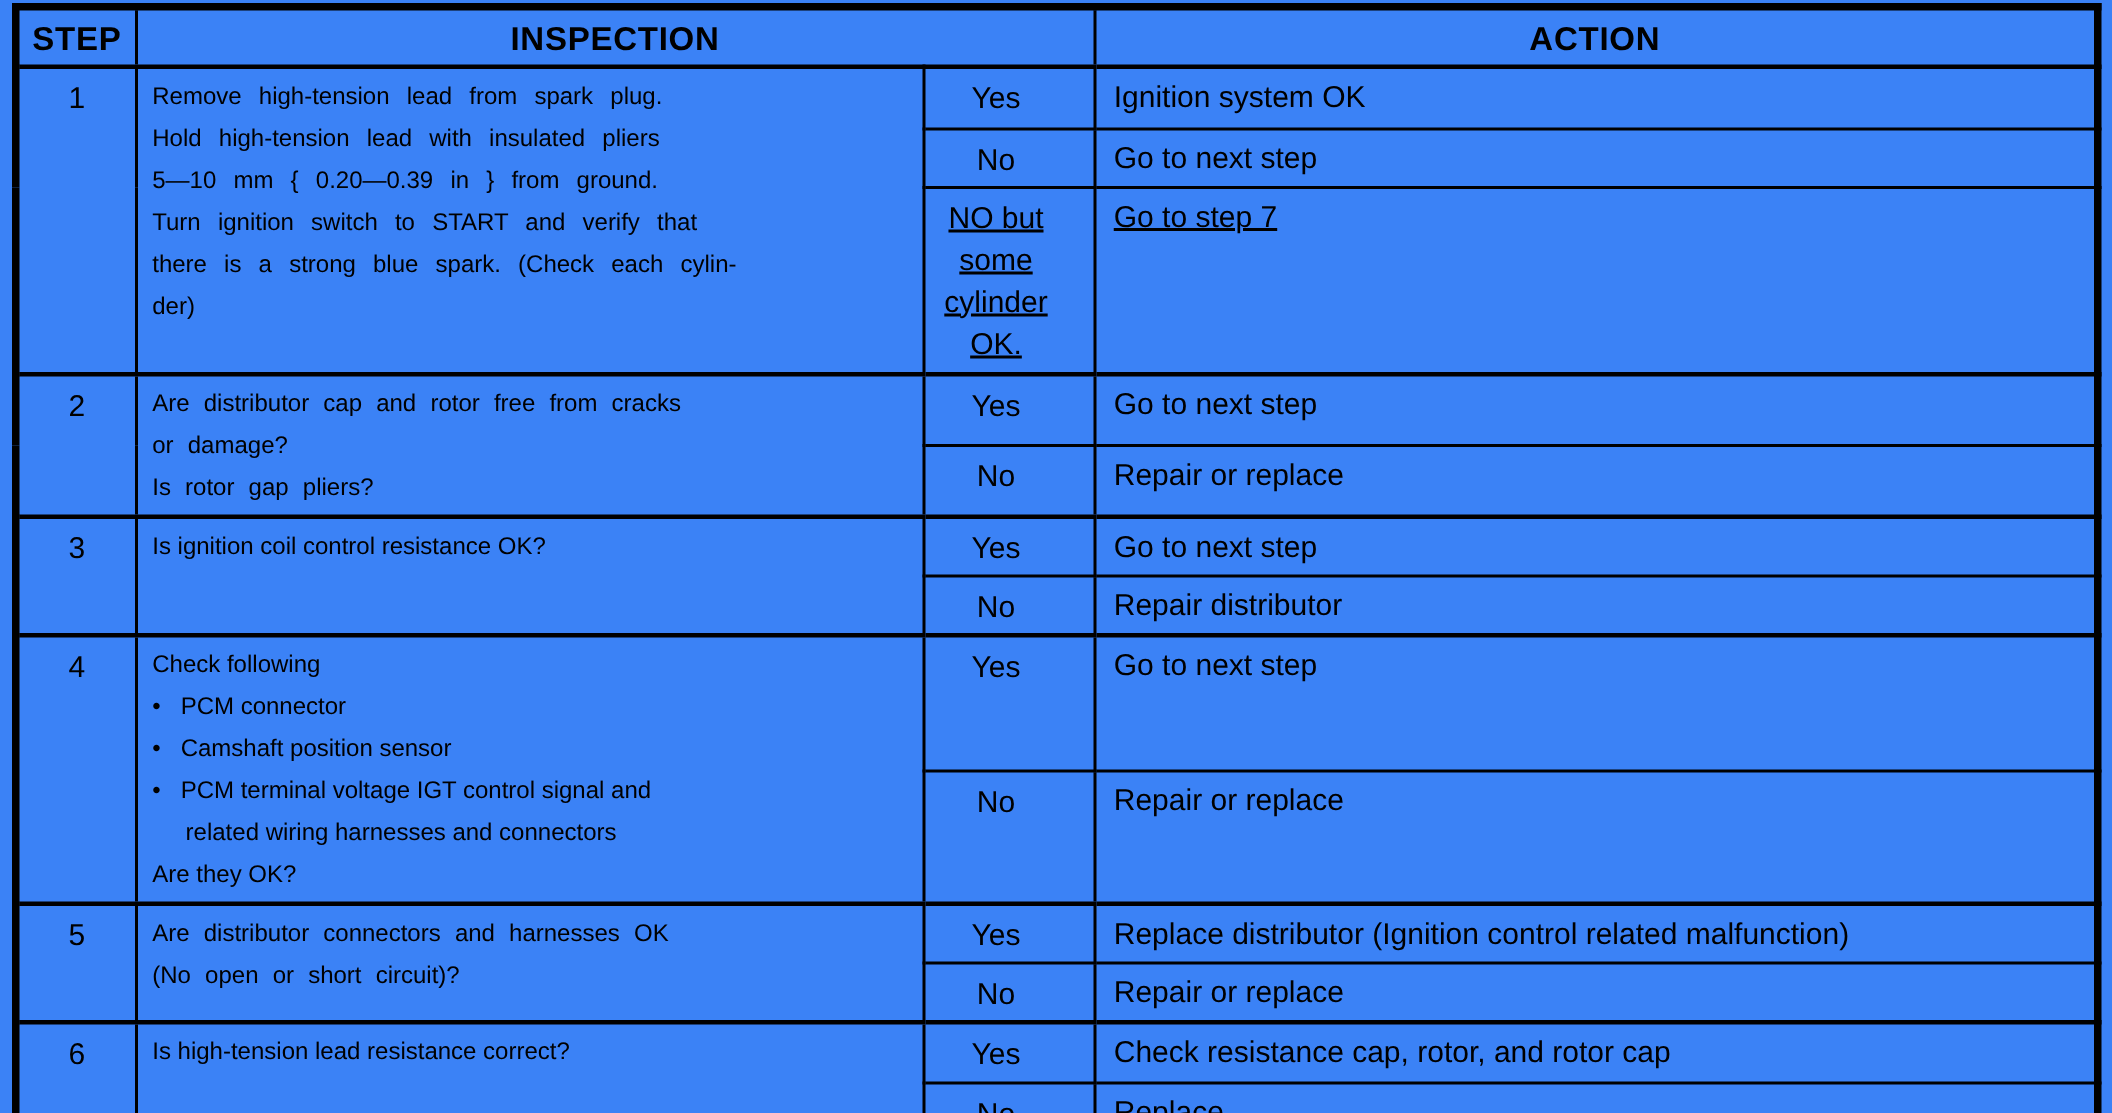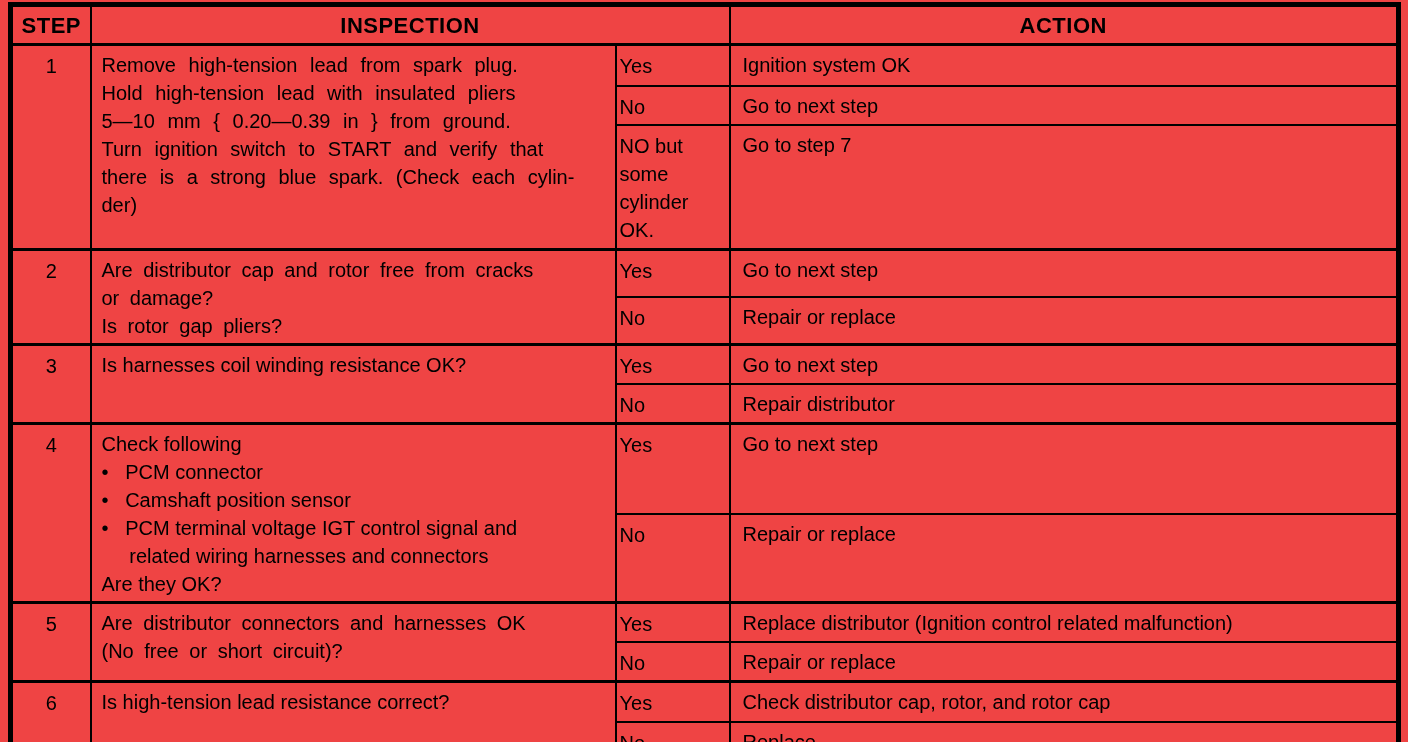--- a/index.html
+++ b/index.html
@@ -1,20 +1,20 @@
 <!DOCTYPE html>
 <html><head>
 <meta charset="utf-8">
 <style>
   html, body { margin: 0; padding: 0; background: #ffffff; }
   .page {
     position: relative;
     width: 1408px;
     height: 742px;
-    background: #ef4444;
+    background: #3b82f6;
     color: #000000;
     font-family: "Liberation Sans", sans-serif;
     overflow: hidden;
   }
   table.trouble {
     position: absolute;
     left: 8px;
     top: 2px;
     width: 1388px;
     border-collapse: collapse;
@@ -41,45 +41,46 @@
     letter-spacing: 0.5px;
     vertical-align: middle;
   }
   td.step {
     text-align: center;
     font-size: 20px;
     padding-top: 8px;
     line-height: 24px;
   }
   td.insp {
-    font-size: 20px;
+    font-size: 16px;
     line-height: 28px;
     padding: 5px 8px 3px 10px;
     white-space: pre-wrap;
   }
   td.res {
+    text-align: center;
     font-size: 20px;
     line-height: 28px;
     padding: 6px 20px 3px 3px;
     white-space: pre-wrap;
   }
   td.act {
     font-size: 20px;
     line-height: 26px;
     padding: 6px 6px 3px 12px;
   }
   
   .ws7 { word-spacing: 7px; }
   .ws5 { word-spacing: 5px; }
   .lh26 { line-height: 26px; }
 
   
   tr.rh41  { height: 41px; }
   tr.rh38  { height: 38px; }
-  tr.rh125 { height: 125px; }
+  tr.rh125 { height: 125px; text-decoration: underline; }
   tr.rh44  { height: 44px; }
   tr.rh84  { height: 84px; }
   tr.rh82  { height: 82px; }
   tr.rh34  { height: 34px; }
   tr.rh40  { height: 40px; }
 
   
   tr.step-top td { border-top: 3px solid #000; }
 </style>
 </head>
@@ -133,21 +134,21 @@
         <td class="res">Yes</td>
         <td class="act">Go to next step</td>
       </tr>
       <tr class="rh44">
         <td class="res">No</td>
         <td class="act">Repair or replace</td>
       </tr>
 
       <tr class="rh38 step-top">
         <td class="step" rowspan="2">3</td>
-        <td class="insp" rowspan="2">Is harnesses coil winding resistance OK?</td>
+        <td class="insp" rowspan="2">Is ignition coil control resistance OK?</td>
         <td class="res">Yes</td>
         <td class="act">Go to next step</td>
       </tr>
       <tr class="rh38">
         <td class="res">No</td>
         <td class="act">Repair distributor</td>
       </tr>
 
       <tr class="rh84 step-top">
         <td class="step" rowspan="2">4</td>
@@ -161,34 +162,34 @@
         <td class="act">Go to next step</td>
       </tr>
       <tr class="rh82">
         <td class="res">No</td>
         <td class="act">Repair or replace</td>
       </tr>
 
       <tr class="rh38 step-top">
         <td class="step" rowspan="2">5</td>
         <td class="insp ws5 lh26" rowspan="2">Are distributor connectors and harnesses OK
-(No free or short circuit)?</td>
+(No open or short circuit)?</td>
         <td class="res">Yes</td>
         <td class="act">Replace distributor (Ignition control related malfunction)</td>
       </tr>
       <tr class="rh34">
         <td class="res">No</td>
         <td class="act">Repair or replace</td>
       </tr>
 
       <tr class="rh40 step-top">
         <td class="step" rowspan="2">6</td>
         <td class="insp" rowspan="2">Is high-tension lead resistance correct?</td>
         <td class="res">Yes</td>
-        <td class="act">Check distributor cap, rotor, and rotor cap</td>
+        <td class="act">Check resistance cap, rotor, and rotor cap</td>
       </tr>
       <tr class="rh40">
         <td class="res">No</td>
         <td class="act">Replace</td>
       </tr>
     </tbody>
   </table>
 </div>
 
 </body></html>

